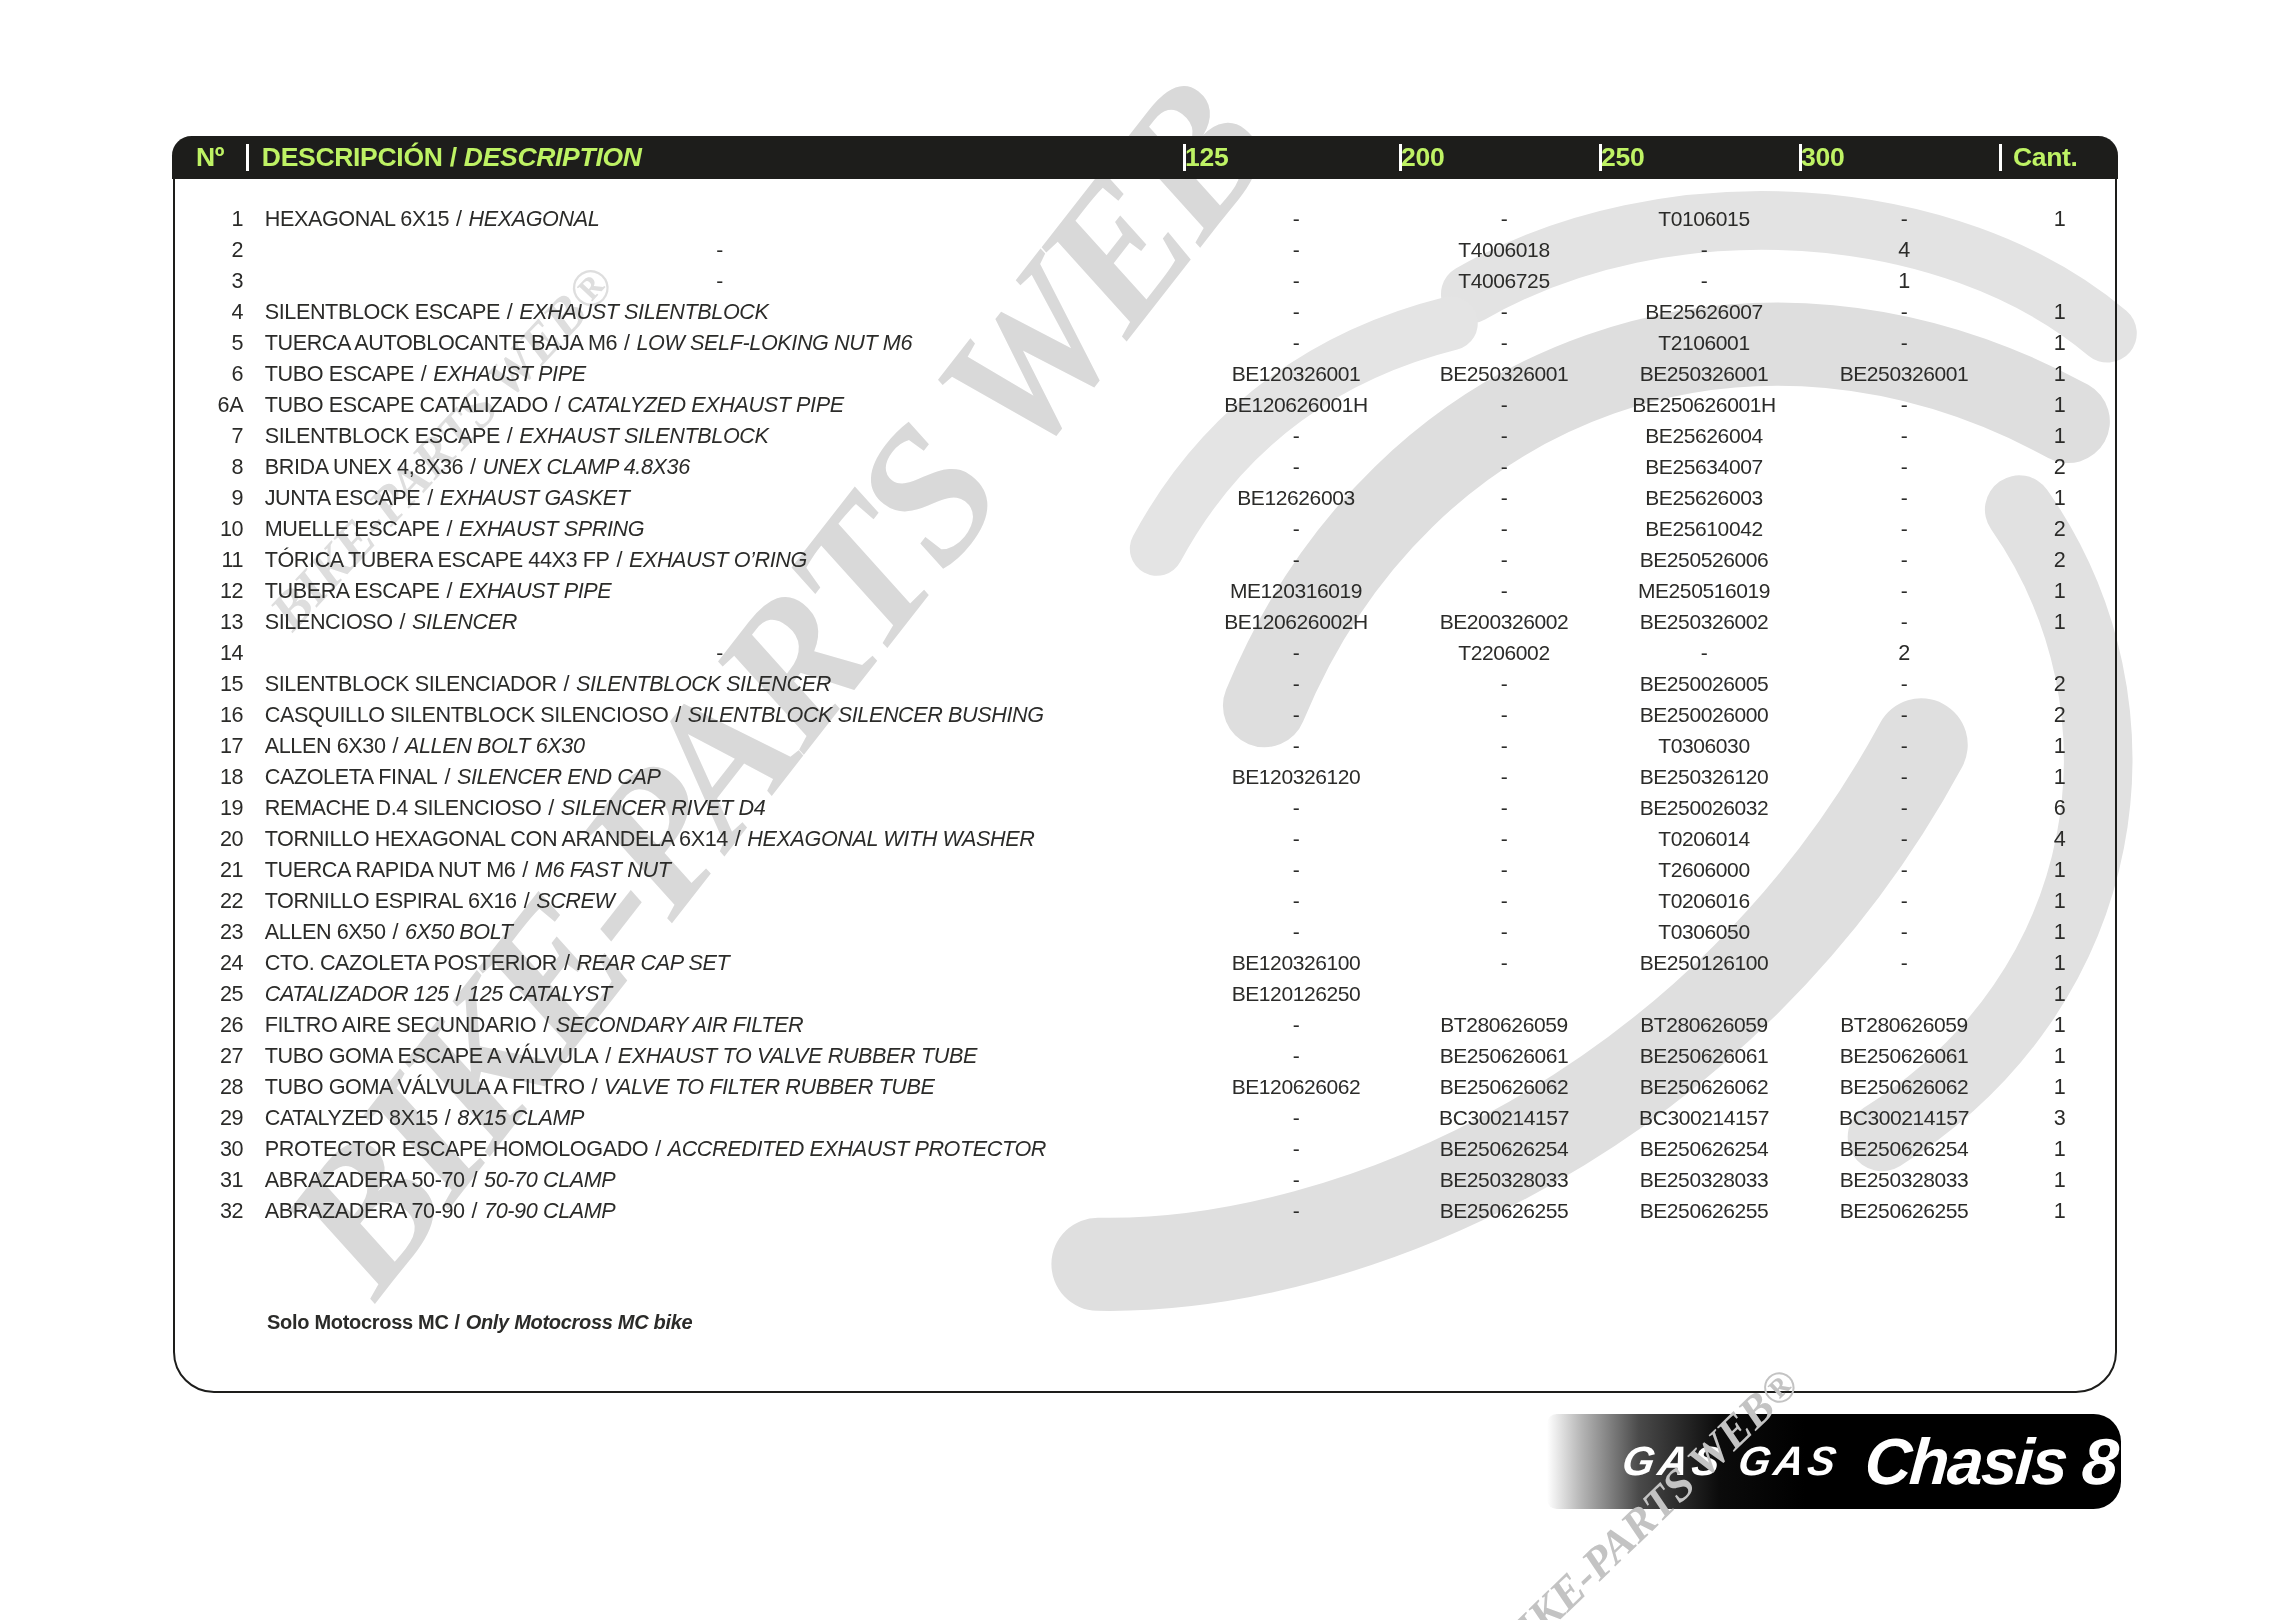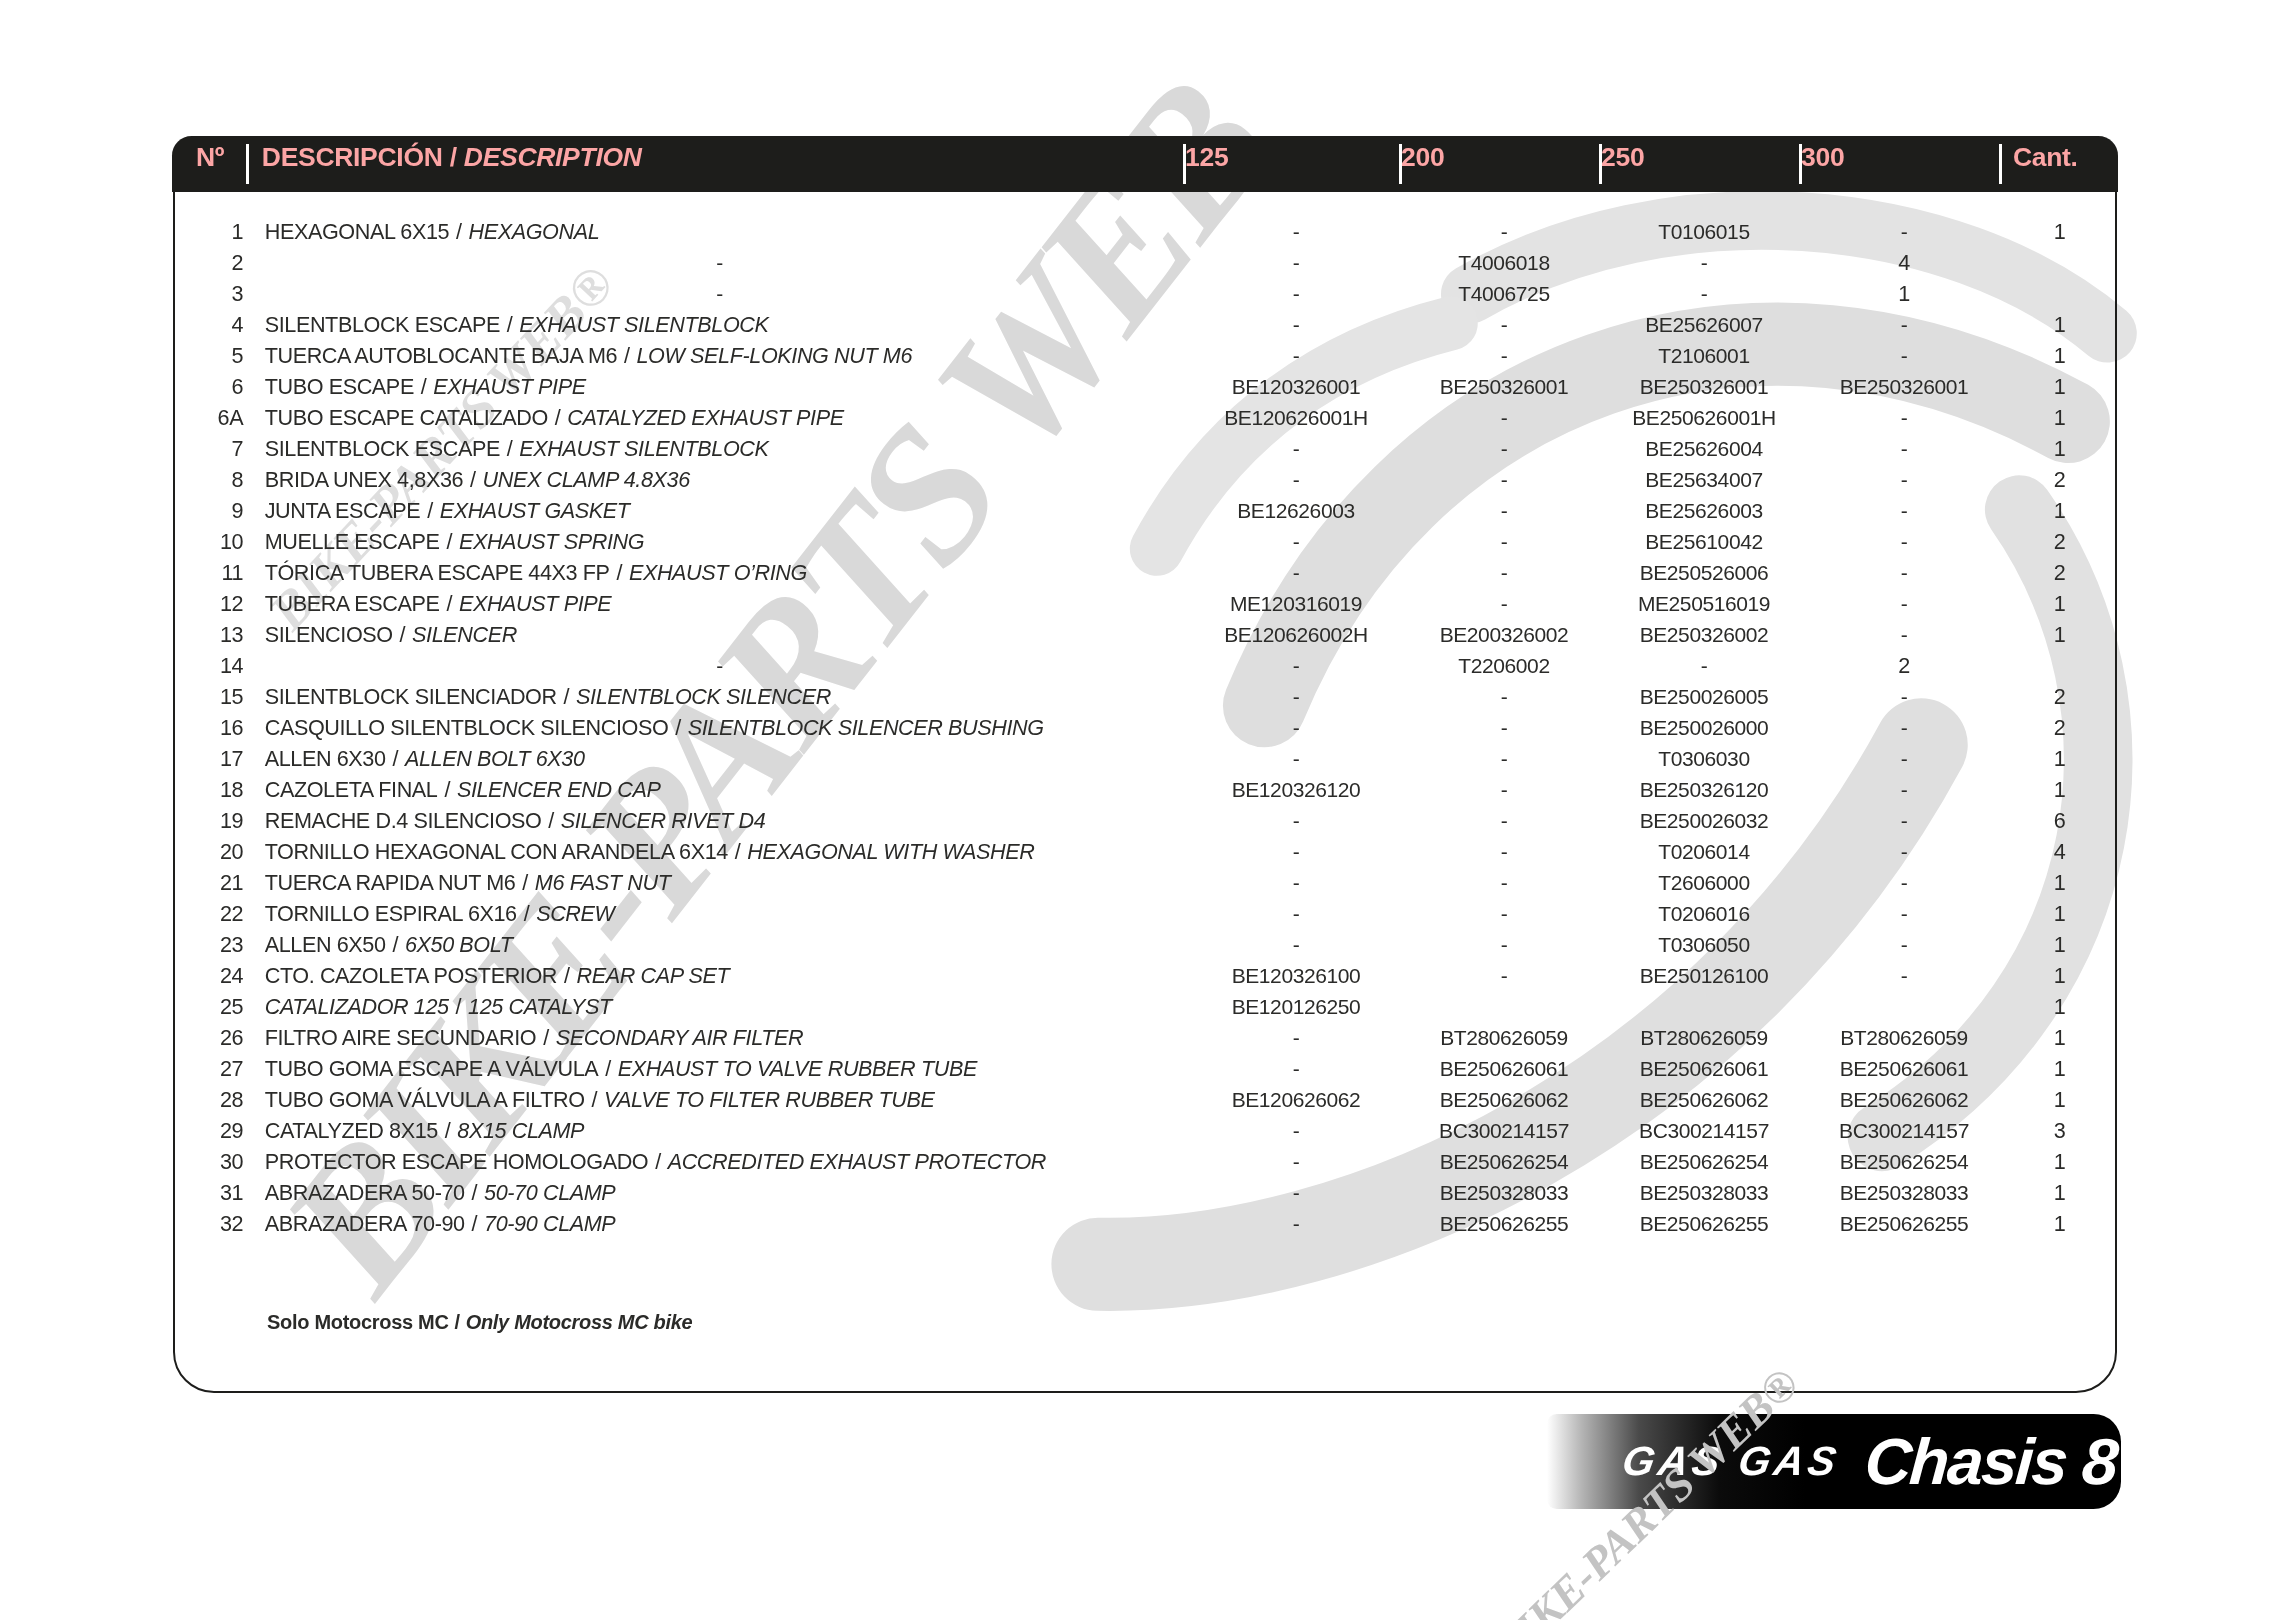--- a/index.html
+++ b/index.html
@@ -30,24 +30,24 @@
   
   :root{--cols:76px 937px 216px 200px 200px 200px 1fr;}
   .table-box{
     position:absolute;left:173px;top:137px;width:1944px;height:1256px;
     border:2.9px solid var(--header-bg,#1d1d1b);
     border-radius:21.6px 21.6px 41px 41px;
     box-sizing:border-box;z-index:1;background:transparent;
   }
   .thead{
     display:grid;grid-template-columns:var(--cols);
-    height:56px;margin:-2.9px -2.9px 0 -2.9px;
+    height:43px;margin:-2.9px -2.9px 0 -2.9px;
     background:var(--header-bg,#1d1d1b);
     border-radius:19.6px 19.6px 0 0;
-    color:#fca5a5;font-weight:bold;font-size:26.5px;line-height:43px;
+    color:#bef264;font-weight:bold;font-size:26.5px;line-height:43px;
     letter-spacing:-0.3px;
   }
   .hcell{position:relative;}
   .hcell.sep-left::before{
     content:"";position:absolute;left:-2px;top:7.8px;bottom:7.8px;width:2.9px;background:#fff;
   }
   .h-no{text-align:center;}
   .h-desc{padding-left:13.7px;}
   .h-model{}
   .h-qty{padding-left:11.8px;}

